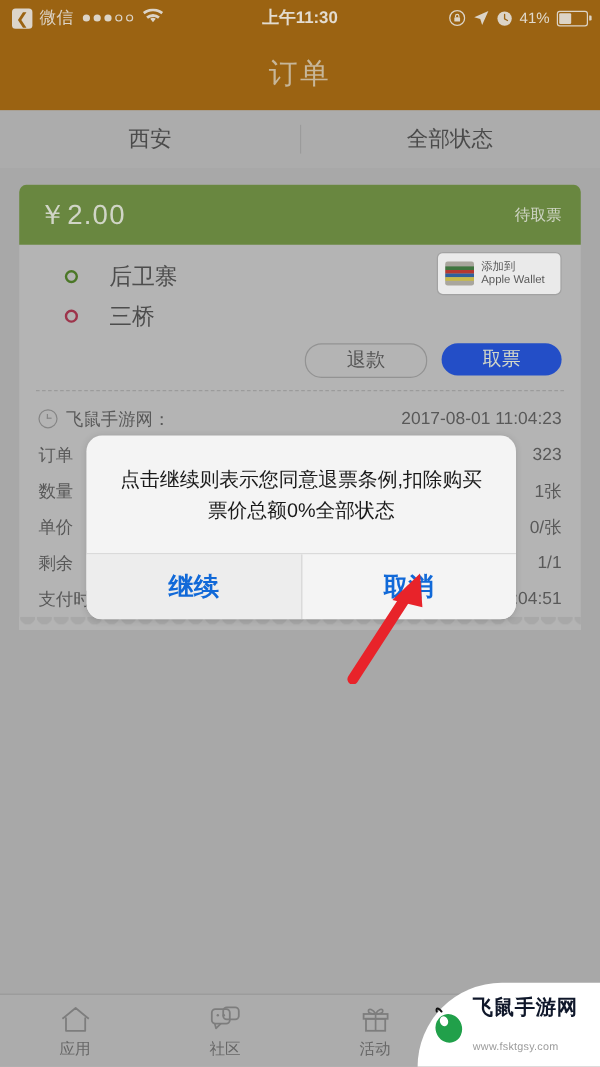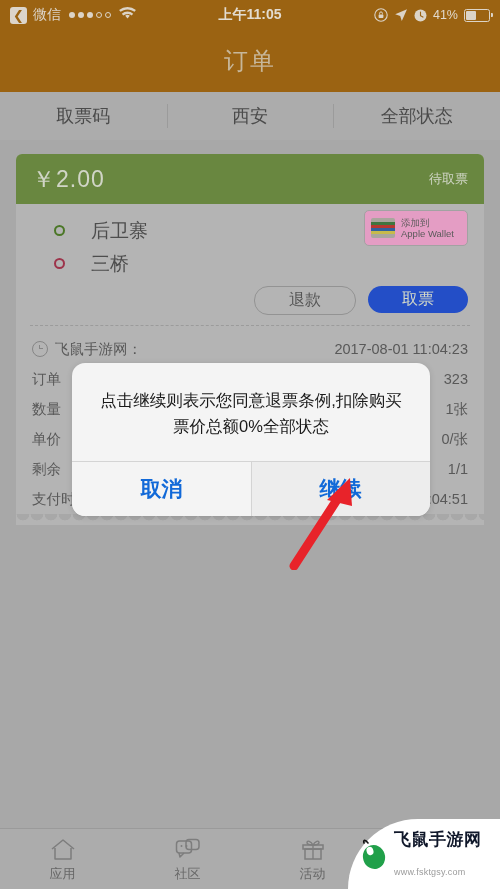--- a/index.html
+++ b/index.html
@@ -82,21 +82,21 @@
   .status-badge{color:#dfe6d3;font-size:13px;}
 
   .stations{padding:10px 0 0 0;position:relative;}
   .st-row{display:flex;align-items:center;height:33px;padding-left:38px;}
   .ring{width:11px;height:11px;border-radius:50%;border:2.6px solid #4b7d22;box-sizing:border-box;margin-right:26px;}
   .ring.dest{border-color:#a8304a;}
   .st-name{font-size:19px;color:#4d4d4d;}
 
   .wallet-btn{
     position:absolute;right:16px;top:6px;width:104px;height:36px;
-    background:#f9a8d4;border:1px solid #adadad;border-radius:5px;
+    background:#ffffff;border:1px solid #adadad;border-radius:5px;
     display:flex;align-items:center;padding:0 6px;box-sizing:border-box;gap:6px;
   }
   .wallet-card{width:24px;height:20px;position:relative;border-radius:2px;overflow:hidden;background:#b5b2a8;}
   .wallet-card i{position:absolute;left:0;right:0;height:3px;display:block;}
   .wallet-txt{font-size:9.5px;line-height:11px;color:#5c5c5c;}
   .wallet-txt b{font-weight:normal;display:block;}
 
   .actions{display:flex;justify-content:flex-end;gap:12px;padding:6px 16px 10px 0;}
   .btn-refund{
     width:100px;height:27px;border:1px solid #9c9c9c;border-radius:14px;
@@ -190,21 +190,21 @@
           <i class="dot"></i>
           <i class="dot open"></i>
           <i class="dot open"></i>
       </span>
       <span class="wifi">
         <svg width="17" height="13" viewBox="0 0 17 13">
             <path d="M8.5 11.6l2.3-2.9a3.6 3.6 0 0 0-4.6 0zM8.5 7.1c1.6 0 3 .5 4.2 1.5l1.5-1.9A9 9 0 0 0 8.5 4.6 9 9 0 0 0 2.8 6.7l1.5 1.9A6.6 6.6 0 0 1 8.5 7.1zM8.5 2.4c2.6 0 5 .9 7 2.4l1.4-1.8A13.6 13.6 0 0 0 8.5 0 13.6 13.6 0 0 0 .1 3l1.4 1.8c2-1.5 4.4-2.4 7-2.4z" fill="#f0e6d8"></path>
           </svg>
       </span>
     </div>
-    <div class="sb-center">上午11:05</div>
+    <div class="sb-center">上午11:30</div>
     <div class="sb-right">
       <span class="sb-icn">
         <svg width="14" height="14" viewBox="0 0 14 14">
             <circle cx="7" cy="7" r="6.2" fill="none" stroke="#f0e6d8" stroke-width="1.1"></circle>
             <rect x="4.6" y="6.4" width="4.8" height="3.6" rx="0.7" fill="#f0e6d8"></rect>
             <path d="M5.6 6.4V5.3a1.4 1.4 0 0 1 2.8 0v1.1" fill="none" stroke="#f0e6d8" stroke-width="1"></path>
           </svg>
       </span>
       <span class="sb-icn">
         <svg width="14" height="14" viewBox="0 0 14 14">
@@ -222,23 +222,20 @@
           <i></i>
         </span>
     </div>
   </div>
 
   <div class="navbar">
     <div class="nav-title">订单</div>
   </div>
 
   <div class="filterbar">
-    <div class="fb-item">
-      <span>取票码</span>
-    </div>
     <div class="fb-item">
       <span>西安</span>
     </div>
     <div class="fb-item">
       <span>全部状态</span>
     </div>
   </div>
 
   <div class="content">
     <div class="ticket">
@@ -364,22 +361,22 @@
       <span class="tab-lbl"></span>
     </div>
   </div>
 
   <div class="dim"></div>
 
   <div class="dialog">
     <div class="dlg-msg">点击继续则表示您同意退票条例,扣除购买票价总额0%全部状态</div>
     <div class="dlg-sep"></div>
     <div class="dlg-actions">
+      <div class="dlg-btn confirm">继续</div>
       <div class="dlg-btn cancel">取消</div>
-      <div class="dlg-btn confirm">继续</div>
     </div>
   </div>
 
   <svg class="arrow" viewBox="0 0 90 100">
     <path d="M14 96 L62 22" stroke="#e8232a" stroke-width="9" stroke-linecap="round" fill="none"></path>
     <path d="M70 8 L47 30 L72 36 Z" fill="#e8232a"></path>
   </svg>
 
   <div class="watermark">
     <svg class="wm-logo" viewBox="0 0 30 34">

